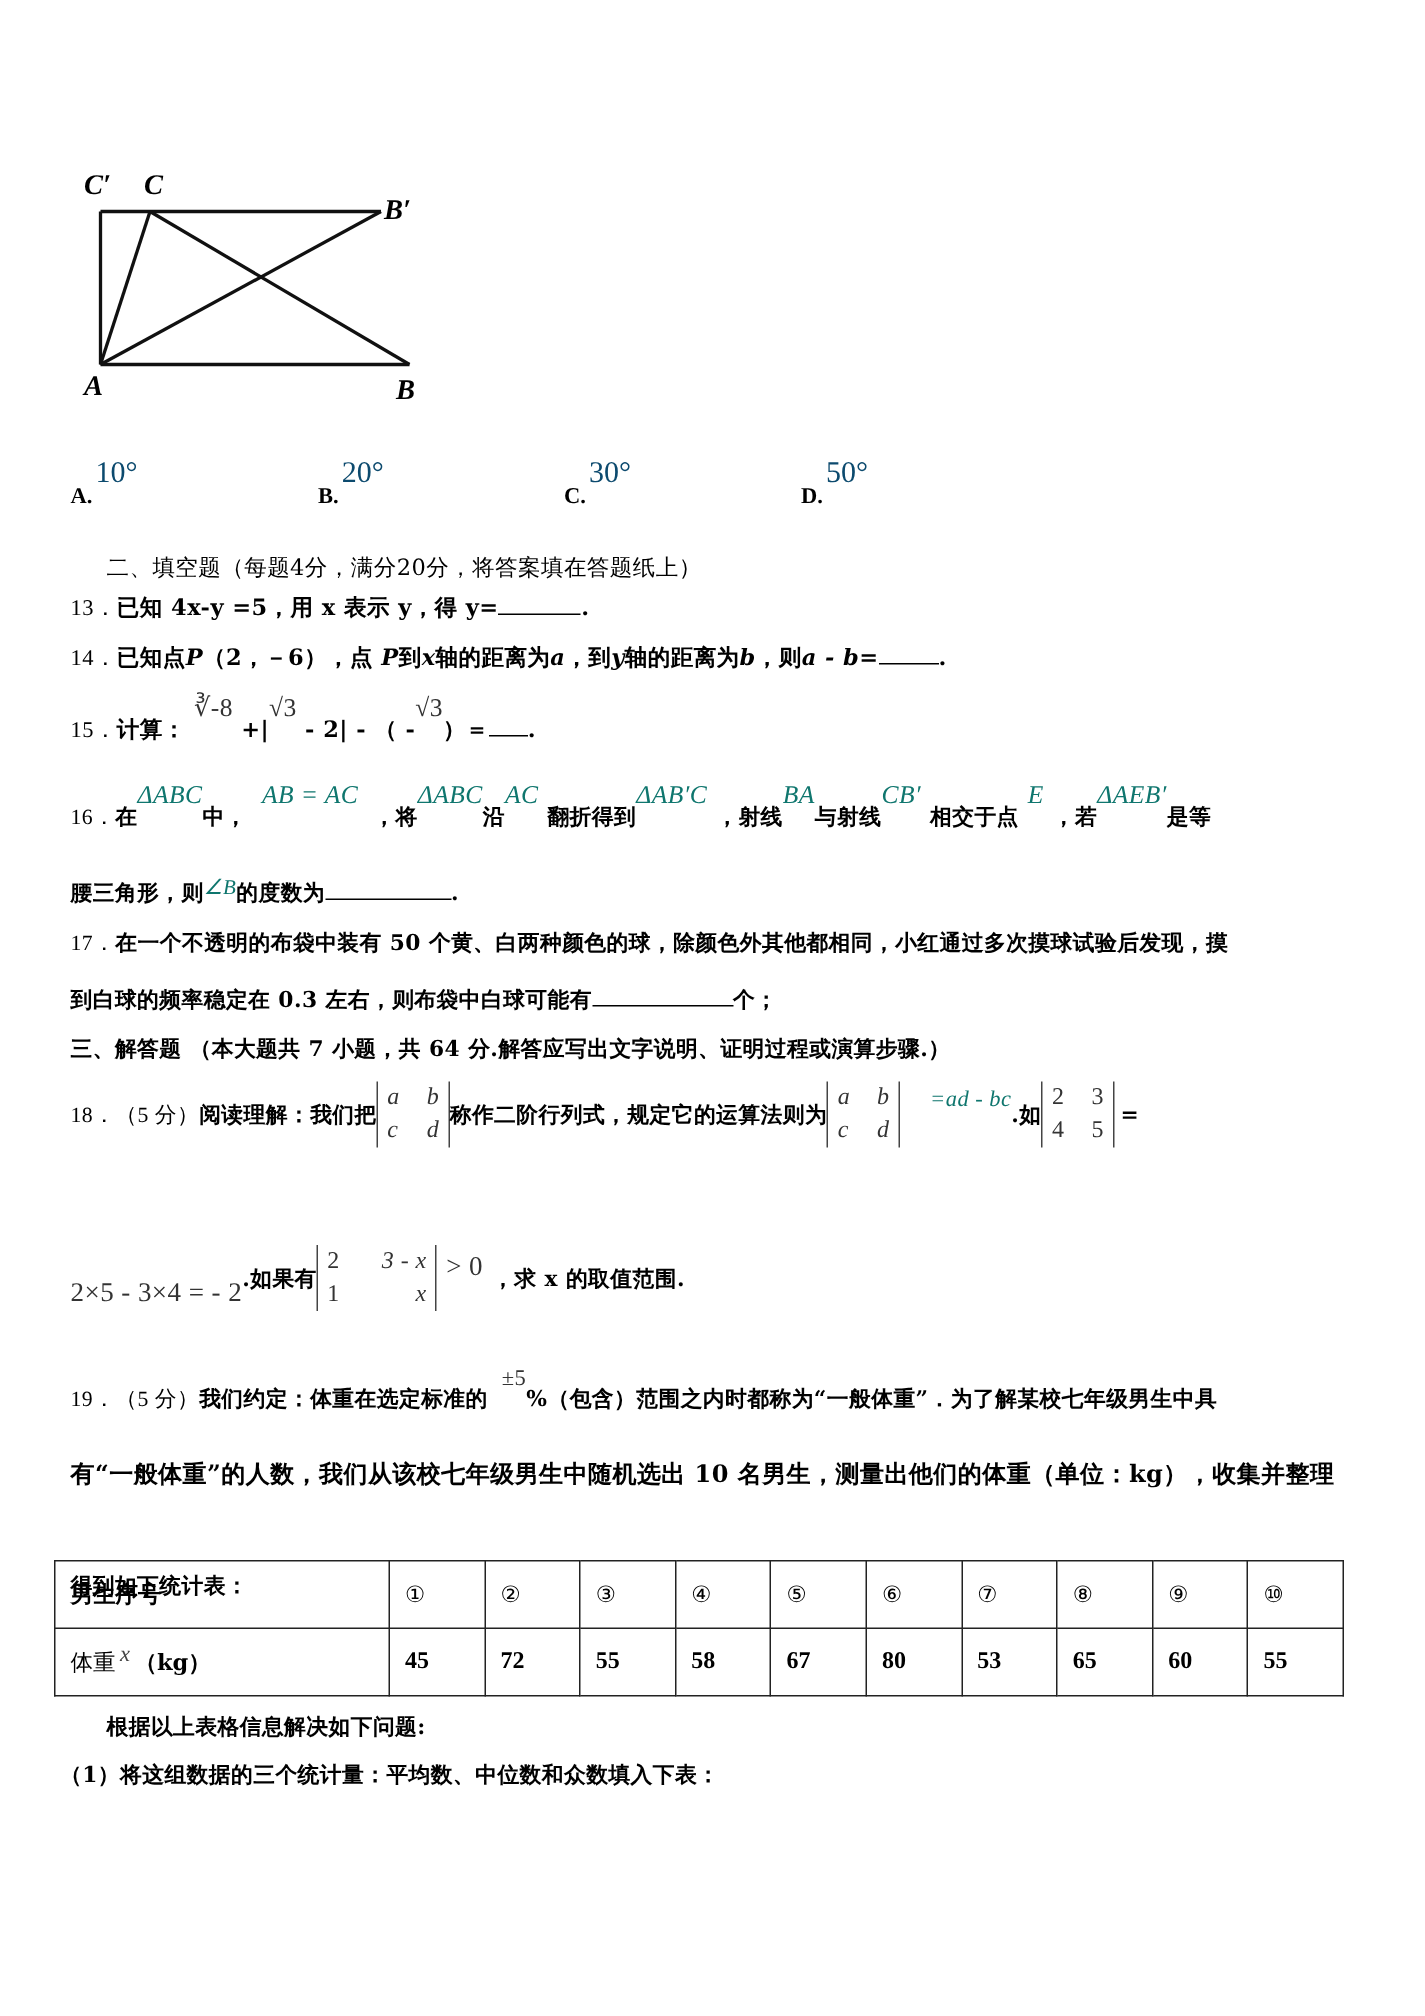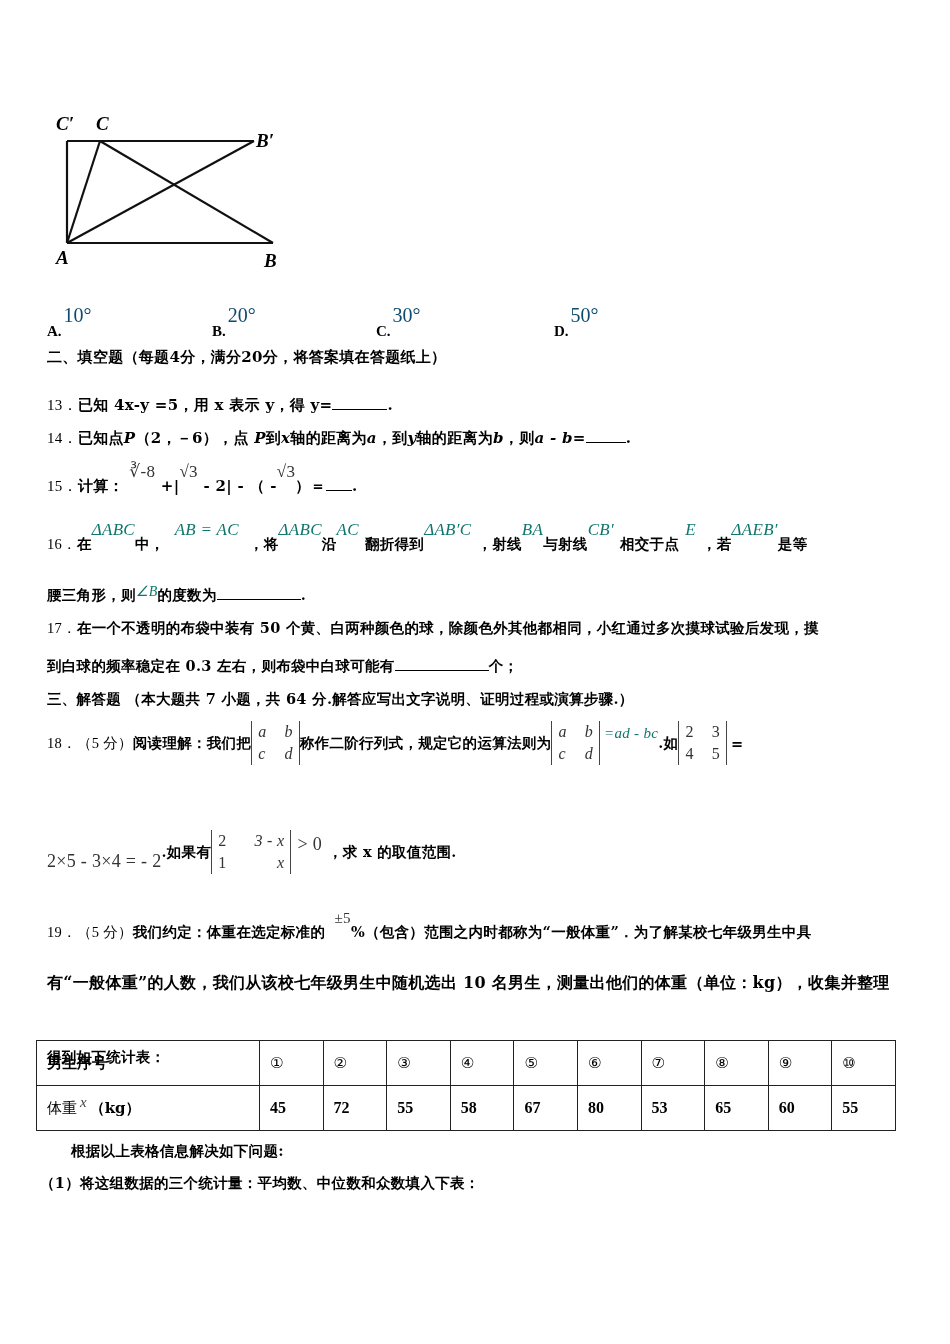--- a/index.html
+++ b/index.html
@@ -49,25 +49,25 @@
 
 <div class="abs" style="left:47px; top:318px;">
   <span class="opt-letter">A.</span><span class="opt-val">10°</span>
 </div>
 <div class="abs" style="left:212px; top:318px;">
   <span class="opt-letter">B.</span><span class="opt-val">20°</span>
 </div>
 <div class="abs" style="left:376px; top:318px;">
   <span class="opt-letter">C.</span><span class="opt-val">30°</span>
 </div>
-<div class="abs" style="left:554px; top:318px;">
+<div class="abs" style="left:534px; top:318px;">
   <span class="opt-letter">D.</span><span class="opt-val">50°</span>
 </div>
 
-<div class="line" style="top:348px; font-weight:bold;">二、填空题（每题4分，满分20分，将答案填在答题纸上）</div>
+<div class="line" style="top:369px; font-weight:normal;margin-left:24px;">二、填空题（每题4分，满分20分，将答案填在答题纸上）</div>
 
 <div class="line" style="top:395px;">
   <span class="num">13．</span><span>已知 4x-y =5，用 x 表示 y，得 y=</span><span class="blank" style="width:55px;"></span><span>.</span>
 </div>
 
 <div class="line" style="top:428px;">
   <span class="num">14．</span><span>已知点</span><i>P</i><span>（2，－6），点 </span><i>P</i><span>到</span><i>x</i><span>轴的距离为</span><i>a</i><span>，到</span><i>y</i><span>轴的距离为</span><i>b</i><span>，则</span><i>a - b</i><span>=</span><span class="blank" style="width:40px;"></span><span>.</span>
 </div>
 
 <div class="line" style="top:475px;">
@@ -111,21 +111,21 @@
   <span class="det" style="font-style:italic;">
     <span class="row">
         <span>a</span>
         <span>b</span>
       </span>
     <span class="row">
         <span>c</span>
         <span>d</span>
       </span>
   </span>
-  <span class="math" style="position:relative; top:-10px; margin-left:4px; font-size:15px;">=ad - bc</span>
+  <span class="math" style="position:relative; top:-10px; margin-left:20px; font-size:15px;">=ad - bc</span>
   <span>.如</span>
   <span class="det">
     <span class="row">
         <span>2</span>
         <span>3</span>
       </span>
     <span class="row">
         <span>4</span>
         <span>5</span>
       </span>

